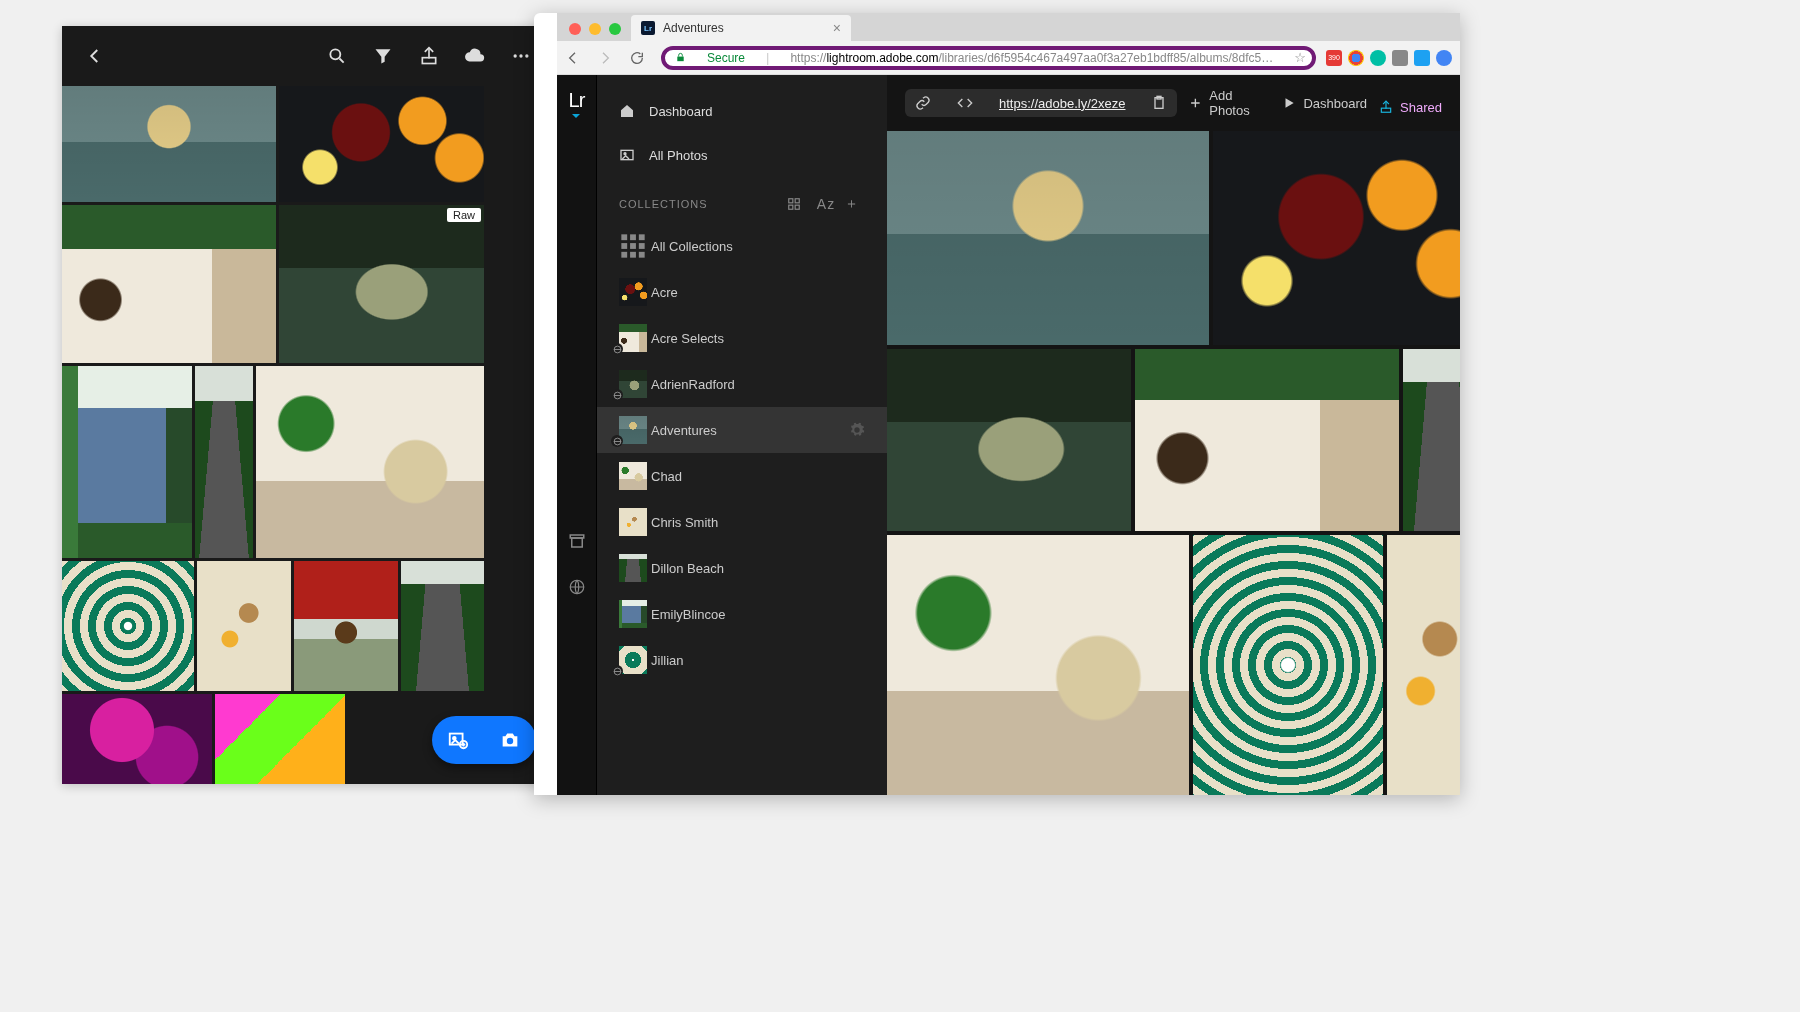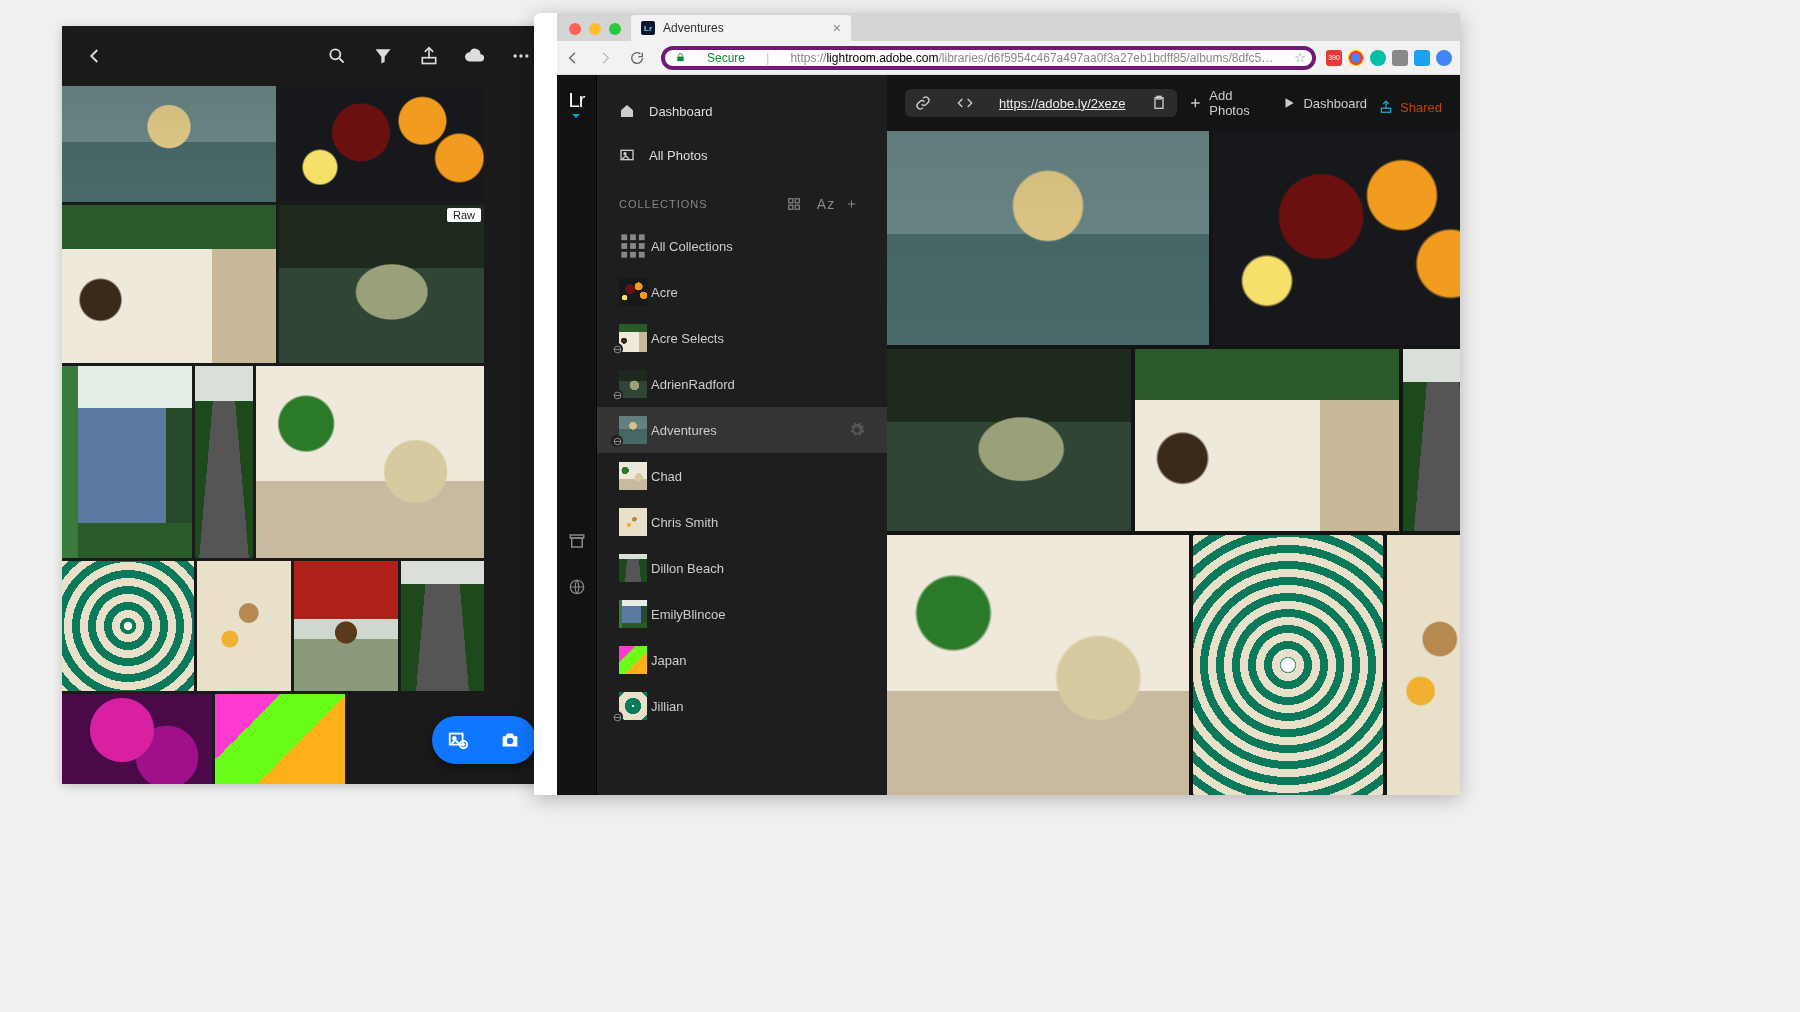--- a/index.html
+++ b/index.html
@@ -262,21 +262,21 @@
     font-size: 13px;
   }
   .pill {
     display:flex; align-items:center; gap:26px;
     background: #2c2c2c;
     border-radius: 6px;
     padding: 6px 10px;
   }
   .pill .lnk { text-decoration: underline; color:#eee; cursor:pointer;}
   .tool { display:flex; align-items:center; gap:7px; cursor:pointer; color:#ccc;}
-  .tool.shared { color:#c2410c;margin-top:8px; }
+  .tool.shared { color:#f0abfc;margin-top:8px; }
   .lr-pg {
     position: absolute;
     top: 56px; left:0; right:0; bottom:0;
   }
   .bp { position:absolute; overflow:hidden; }
 
   
   .fill { width:100%; height:100%; }
   .p-boots { background:
     linear-gradient(180deg, rgba(0,0,0,.1), rgba(0,0,0,0)),
@@ -634,26 +634,20 @@
             <span>Dillon Beach</span>
           </div>
           <div class="coll-item">
             <div class="thumb">
               <div class="fill p-truck"></div>
             </div>
             <span>EmilyBlincoe</span>
           </div>
           <div class="coll-item">
             <div class="thumb">
-              <div class="fill p-neon"></div>
-            </div>
-            <span>Japan</span>
-          </div>
-          <div class="coll-item">
-            <div class="thumb">
               <div class="fill p-mandala"></div>
             </div>
             <div class="shared-dot">
               <svg width="9" height="9" viewBox="0 0 24 24" fill="none" stroke="#aaa" stroke-width="2">
                 <circle cx="12" cy="12" r="9"></circle>
                 <path d="M3 12h18"></path>
               </svg>
             </div>
             <span>Jillian</span>
           </div>

